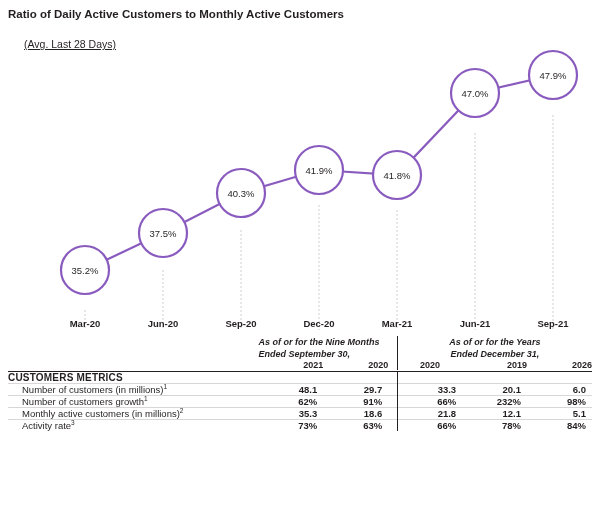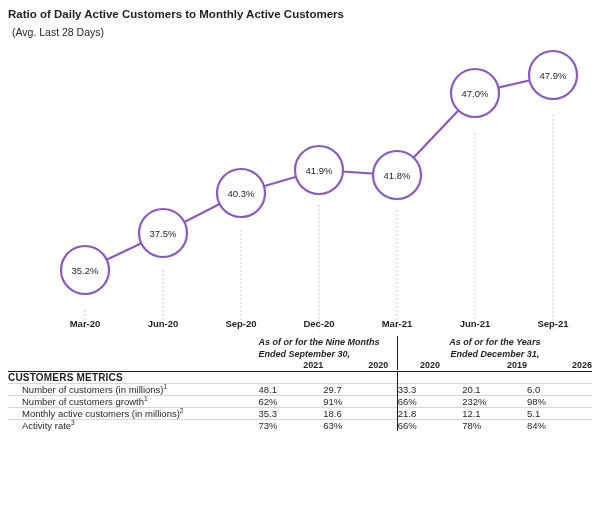--- a/index.html
+++ b/index.html
@@ -32,21 +32,22 @@
     font-weight: bold;
     line-height: 14px;
     color: #231f20;
     margin: 0;
   }
   .chart-subtitle {
     font-size: 10.5px;
     font-weight: normal;
     line-height: 14px;
     color: #231f20;
-    margin: 4px;
+    margin: 16px;
+    text-decoration: underline;
   }
   
   .chart-area {
     position: absolute;
     left: 0;
     top: 40px;
     width: 600px;
     height: 290px;
   }
   .chart-svg {
@@ -119,22 +120,23 @@
   .data-row td {
     font-size: 9.5px;
     padding: 7px 0 7px 0;
     border-top: 0.8px solid #d7d7d7;
   }
   .data-row td.lbl {
     padding-left: 14px;
     white-space: nowrap;
   }
   .data-row td.num {
-    text-align: left;
+    text-align: right;
     padding-right: 6px;
+    font-weight: bold;
   }
   .divider-cell {
     border-left: 1px solid #231f20;
     text-align: center;
   }
   sup {
     font-size: 6.5px;
     vertical-align: super;
     line-height: 0;
   }

